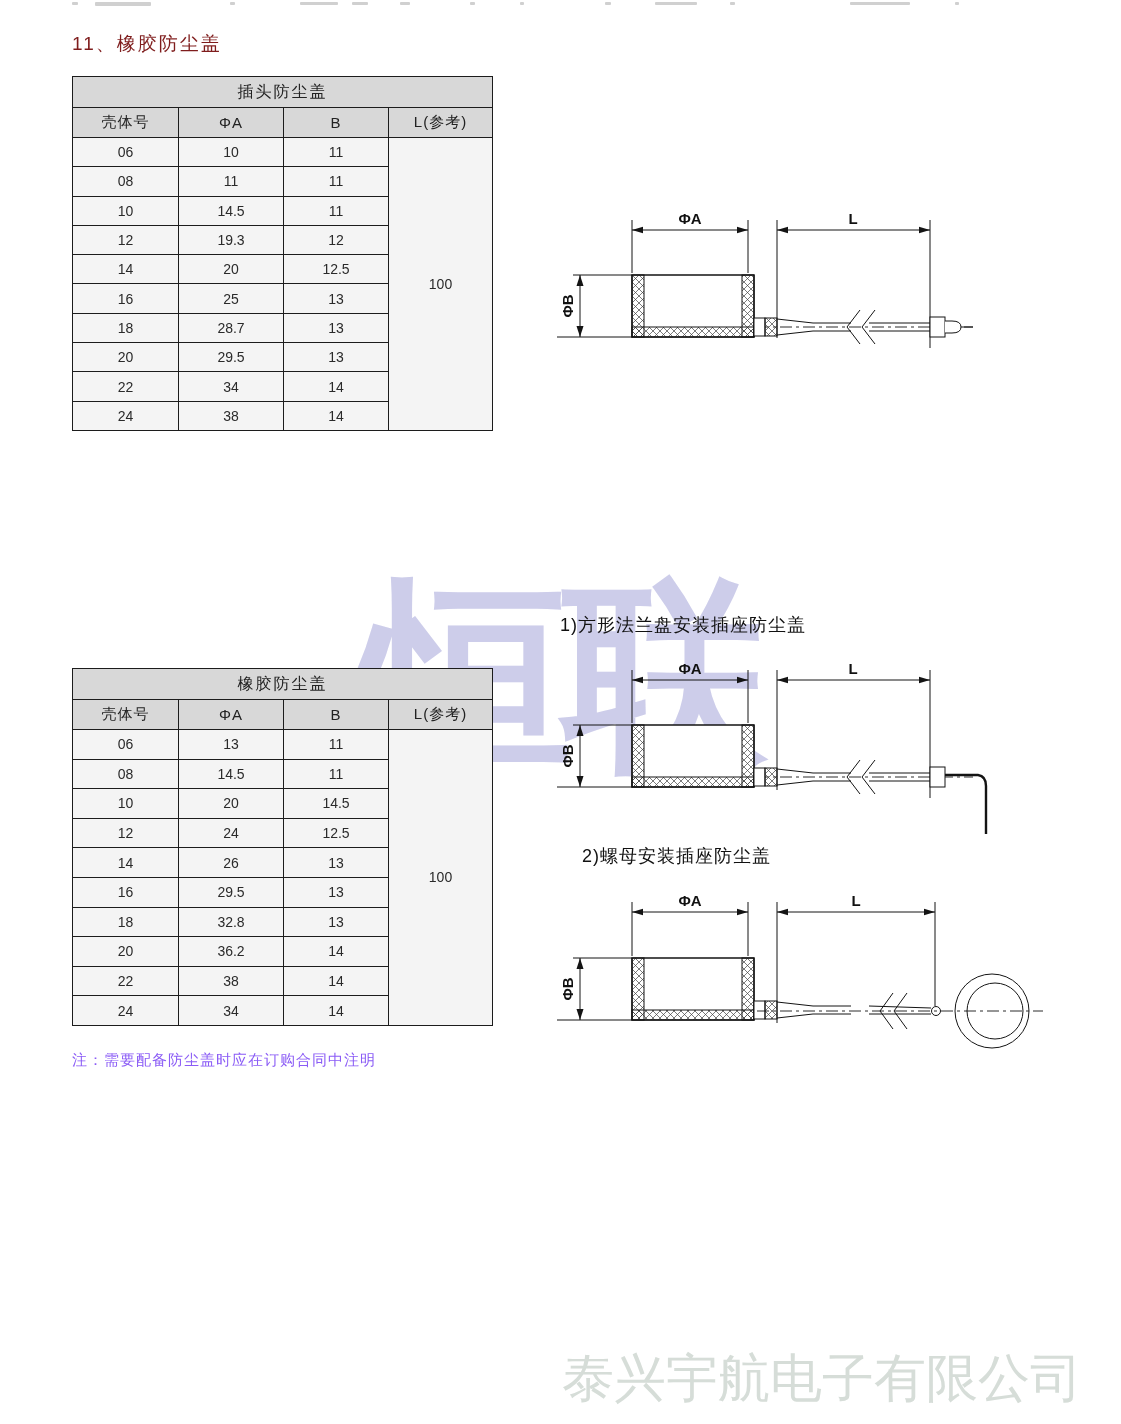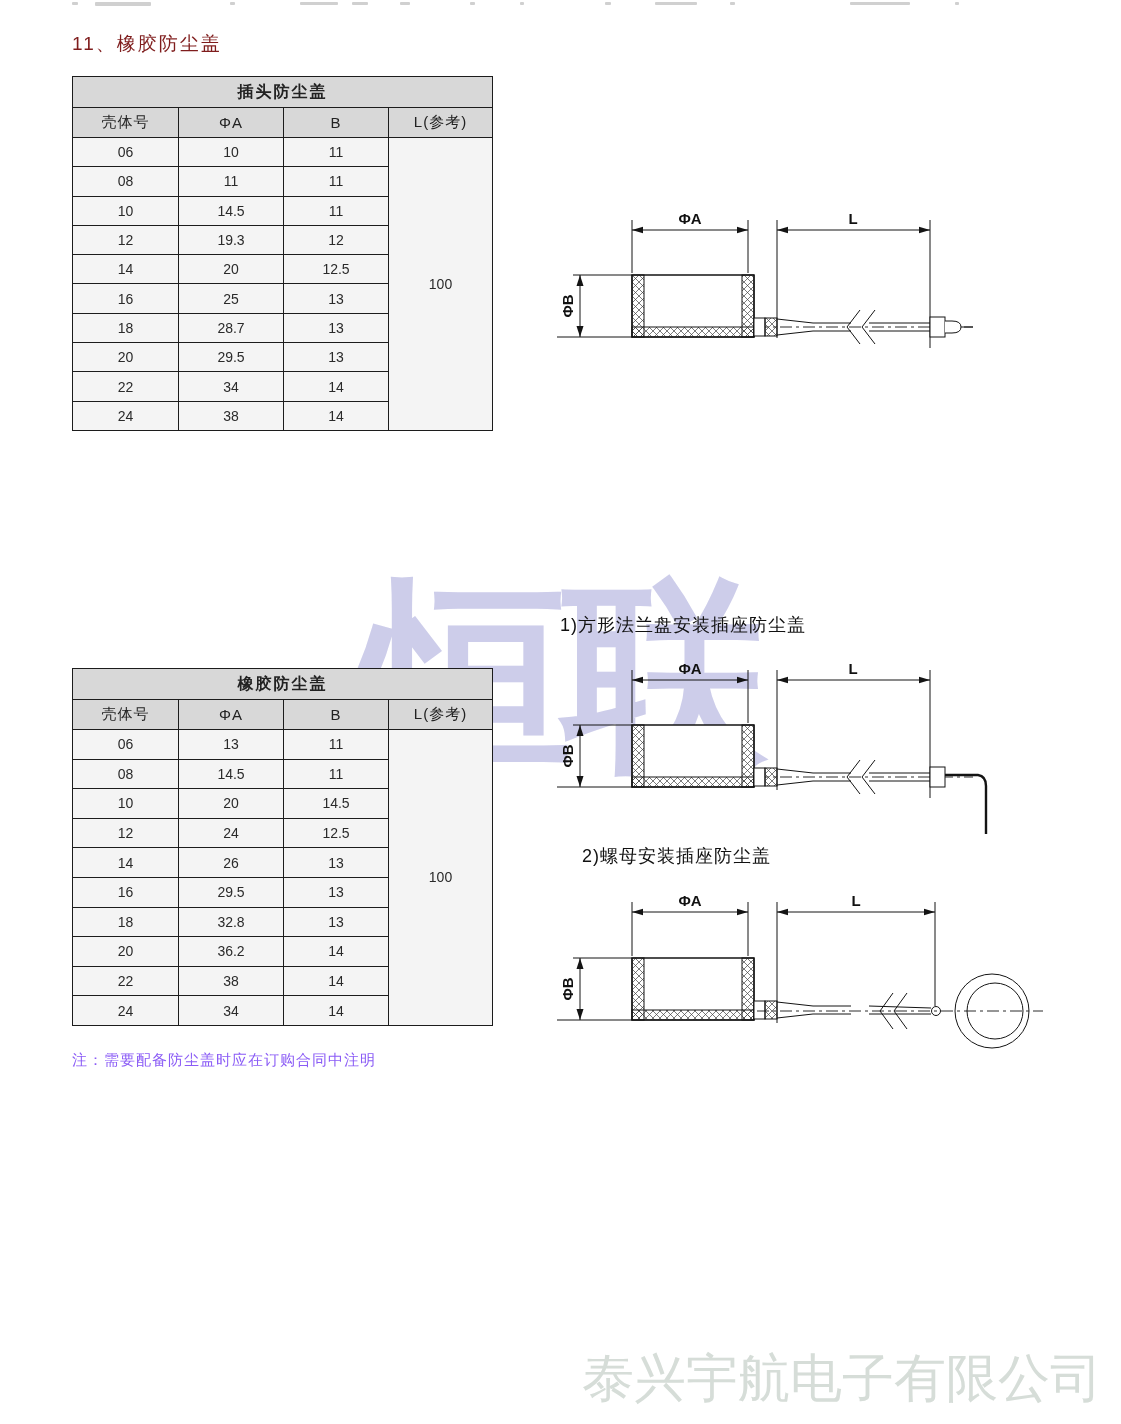--- a/index.html
+++ b/index.html
@@ -7,27 +7,27 @@
         font-family:"Liberation Sans",sans-serif;color:#222;}
   
   .topstrip{position:absolute;left:0;top:0;width:1121px;height:10px;z-index:1;}
   .topstrip i{position:absolute;top:2px;height:3px;background:#a9a9a9;opacity:.55;border-radius:1px;}
   
   .title{position:absolute;left:72px;top:31px;font-size:19px;letter-spacing:2px;color:#7f1d1d;z-index:2;}
   
   .wm-center{position:absolute;left:366px;top:572px;font-size:205px;line-height:1;font-weight:bold;
              letter-spacing:-8px;color:#c8c8e8;opacity:.9;z-index:0;white-space:nowrap;}
   .wm-footer{position:absolute;left:562px;top:1352px;font-size:52px;line-height:1;
-             font-family:"DejaVu Serif","Liberation Serif",serif;color:#d6ddd8;z-index:1;white-space:nowrap;margin-left:20px;}
+             font-family:"DejaVu Serif","Liberation Serif",serif;color:#d6ddd8;z-index:1;white-space:nowrap;}
   
   .dim-table{position:absolute;width:420px;border-collapse:collapse;table-layout:fixed;z-index:2;}
   .dim-table th,.dim-table td{border:1px solid #1c1c1c;text-align:center;vertical-align:middle;
                               font-weight:400;padding:0;}
   .dim-table thead th{background:#d8d8d8;}
-  .dim-table tr.ttl th{height:30px;font-size:16px;letter-spacing:2px;font-weight:bold;}
+  .dim-table tr.ttl th{height:30px;font-size:16px;letter-spacing:2px;}
   .dim-table tr.cols th{height:29px;font-size:15px;letter-spacing:1px;margin-top:8px;}
   .dim-table tbody td{background:#f4f4f4;font-size:14px;color:#2a2a2a;}
   #plug-table tbody td{height:28.3px;}
   #socket-table tbody td{height:28.6px;}
   
   .fig{position:absolute;z-index:2;}
   .fig-caption{position:absolute;font-size:18px;color:#111;letter-spacing:1px;z-index:2;}
   .note{position:absolute;left:72px;top:1051px;font-size:15px;color:#8b5cf6;letter-spacing:1px;z-index:2;}
   svg text{font-family:"Liberation Sans",sans-serif;font-weight:bold;font-size:15px;fill:#111;}
 </style>

